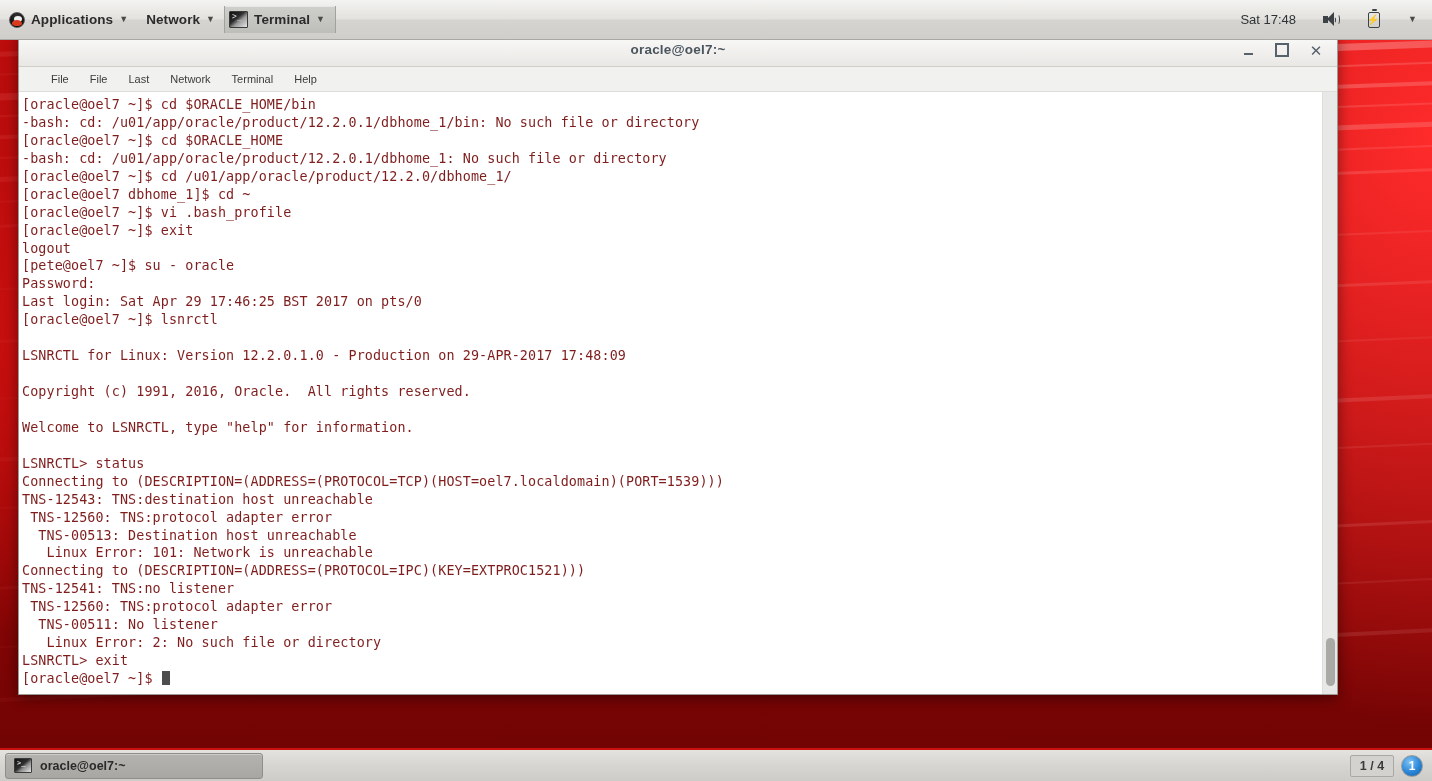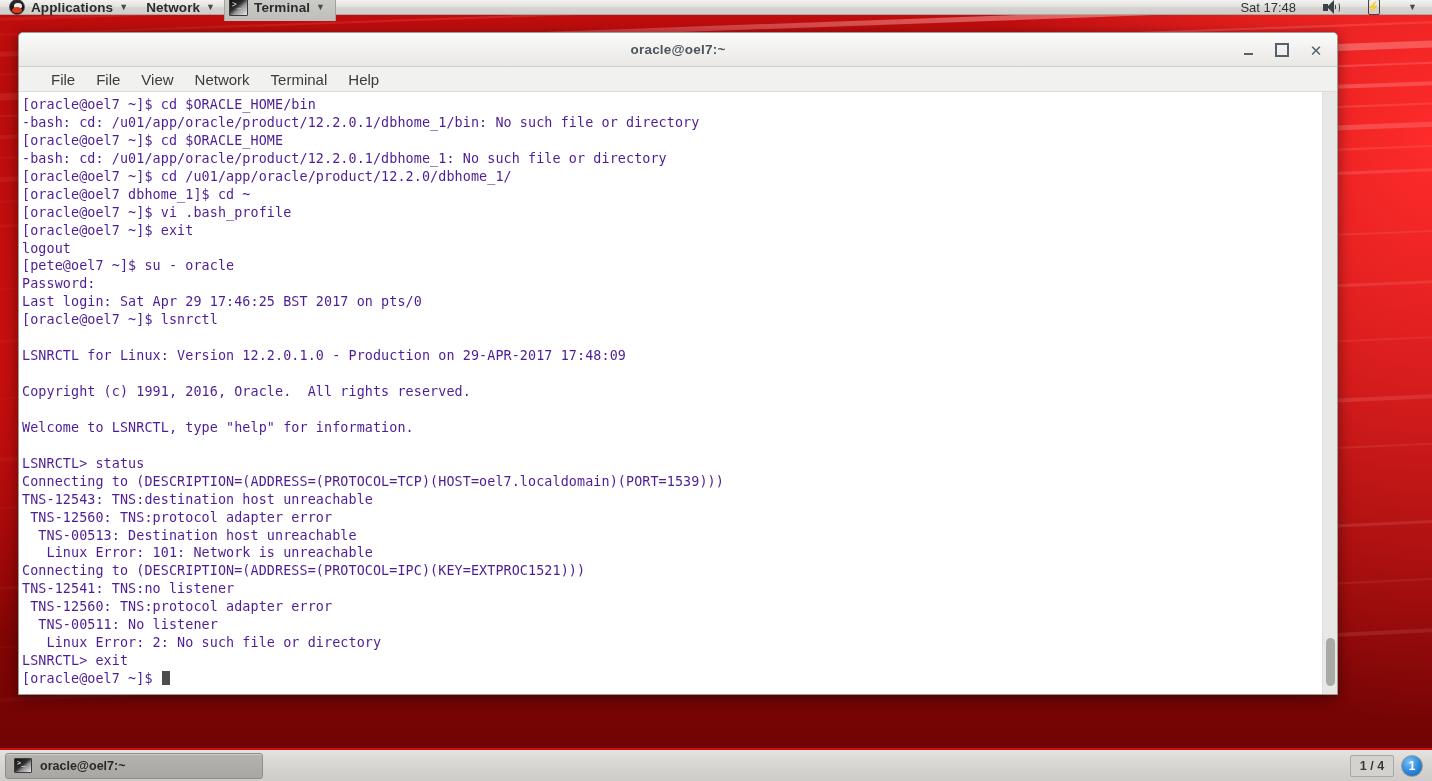--- a/index.html
+++ b/index.html
@@ -20,21 +20,21 @@
   }
   #streaks{ position:absolute; inset:0; overflow:hidden; }
   #streaks i{
     position:absolute; left:-20%; width:150%; display:block;
     background:linear-gradient(90deg, rgba(255,255,255,0) 0%, rgba(255,120,120,.55) 35%, rgba(255,190,190,.75) 65%, rgba(255,255,255,0) 100%);
     transform-origin:left center;
   }
 
   
   #top-panel{
-    position:absolute; top:0; left:0; width:1432px; height:15px;
+    position:absolute; top:0; left:0; width:1432px; height:40px;
     background:linear-gradient(180deg,#f3f3f1 0%, #e3e2de 48%, #d5d4d0 52%, #cfceca 100%);
     border-bottom:1px solid #a9a8a4;
     display:flex; align-items:center; z-index:50;
     font-size:13px; color:#2e3436;
   }
   .panel-item{ display:flex; align-items:center; gap:6px; height:27px; padding:0 9px; cursor:default; }
   .caret{ font-size:9px; color:#4a4a48; line-height:1; }
   .menu-label{ font-weight:bold; font-size:13.5px; color:#2b2b2b; letter-spacing:.1px; }
 
   .tux{
@@ -114,29 +114,29 @@
     width:30px; height:28px; display:flex; align-items:center; justify-content:center;
     color:#55626b; font-size:15px; line-height:1; border-radius:3px; cursor:default;
   }
   .wbtn.min:after{ content:""; width:9px; height:2px; background:#55626b; display:block; margin-top:7px; }
   .wbtn.max:after{ content:""; width:10px; height:10px; border:2px solid #55626b; display:block; }
 
   #menubar{
     height:25px; flex:none; display:flex; align-items:center; padding-left:22px; gap:1px;
     background:#f1f1ef; border-bottom:1px solid #dddcd8;
   }
-  .mitem{ font-size:15px; color:#3b3b3b; padding:3px 10px; border-radius:2px; cursor:default; }
+  .mitem{ font-size:11px; color:#3b3b3b; padding:3px 10px; border-radius:2px; cursor:default; }
 
   #term-body{
     flex:1; display:flex; background:#ffffff; min-height:0; position:relative;
   }
   #screen{
     flex:1; padding:4px 0 0 3px; overflow:hidden;
     font-family:"DejaVu Sans Mono","Liberation Mono",monospace;
-    font-size:13.4px; line-height:17.95px; color:#4c1d95;
+    font-size:13.4px; line-height:17.95px; color:#7f1d1d;
     white-space:pre; letter-spacing:.1px;
   }
   #screen .ln{ height:17.95px; }
   #cursor{
     display:inline-block; width:8px; height:14px; background:#4d4d4d;
     vertical-align:-2px; margin-left:1px;
   }
   #scrollbar{
     width:15px; flex:none; background:#e8e8e6; border-left:1px solid #dedede; position:relative;
   }
@@ -254,21 +254,21 @@
     <div id="win-buttons">
       <span class="wbtn min"></span>
       <span class="wbtn max"></span>
       <span class="wbtn">✕</span>
     </div>
   </div>
 
   <div id="menubar">
     <span class="mitem">File</span>
     <span class="mitem">File</span>
-    <span class="mitem">View</span>
+    <span class="mitem">Last</span>
     <span class="mitem">Network</span>
     <span class="mitem">Terminal</span>
     <span class="mitem">Help</span>
   </div>
 
   <div id="term-body">
     <div id="screen"><div class="ln">[oracle@oel7 ~]$ cd $ORACLE_HOME/bin</div><div class="ln">-bash: cd: /u01/app/oracle/product/12.2.0.1/dbhome_1/bin: No such file or directory</div><div class="ln">[oracle@oel7 ~]$ cd $ORACLE_HOME</div><div class="ln">-bash: cd: /u01/app/oracle/product/12.2.0.1/dbhome_1: No such file or directory</div><div class="ln">[oracle@oel7 ~]$ cd /u01/app/oracle/product/12.2.0/dbhome_1/</div><div class="ln">[oracle@oel7 dbhome_1]$ cd ~</div><div class="ln">[oracle@oel7 ~]$ vi .bash_profile</div><div class="ln">[oracle@oel7 ~]$ exit</div><div class="ln">logout</div><div class="ln">[pete@oel7 ~]$ su - oracle</div><div class="ln">Password:</div><div class="ln">Last login: Sat Apr 29 17:46:25 BST 2017 on pts/0</div><div class="ln">[oracle@oel7 ~]$ lsnrctl</div><div class="ln">&nbsp;</div><div class="ln">LSNRCTL for Linux: Version 12.2.0.1.0 - Production on 29-APR-2017 17:48:09</div><div class="ln">&nbsp;</div><div class="ln">Copyright (c) 1991, 2016, Oracle.  All rights reserved.</div><div class="ln">&nbsp;</div><div class="ln">Welcome to LSNRCTL, type "help" for information.</div><div class="ln">&nbsp;</div><div class="ln">LSNRCTL&gt; status</div><div class="ln">Connecting to (DESCRIPTION=(ADDRESS=(PROTOCOL=TCP)(HOST=oel7.localdomain)(PORT=1539)))</div><div class="ln">TNS-12543: TNS:destination host unreachable</div><div class="ln"> TNS-12560: TNS:protocol adapter error</div><div class="ln">  TNS-00513: Destination host unreachable</div><div class="ln">   Linux Error: 101: Network is unreachable</div><div class="ln">Connecting to (DESCRIPTION=(ADDRESS=(PROTOCOL=IPC)(KEY=EXTPROC1521)))</div><div class="ln">TNS-12541: TNS:no listener</div><div class="ln"> TNS-12560: TNS:protocol adapter error</div><div class="ln">  TNS-00511: No listener</div><div class="ln">   Linux Error: 2: No such file or directory</div><div class="ln">LSNRCTL&gt; exit</div><div class="ln"><span>[oracle@oel7 ~]$ </span><span id="cursor"></span></div></div>
     <div id="scrollbar">
       <div id="scroll-thumb"></div>
     </div>

